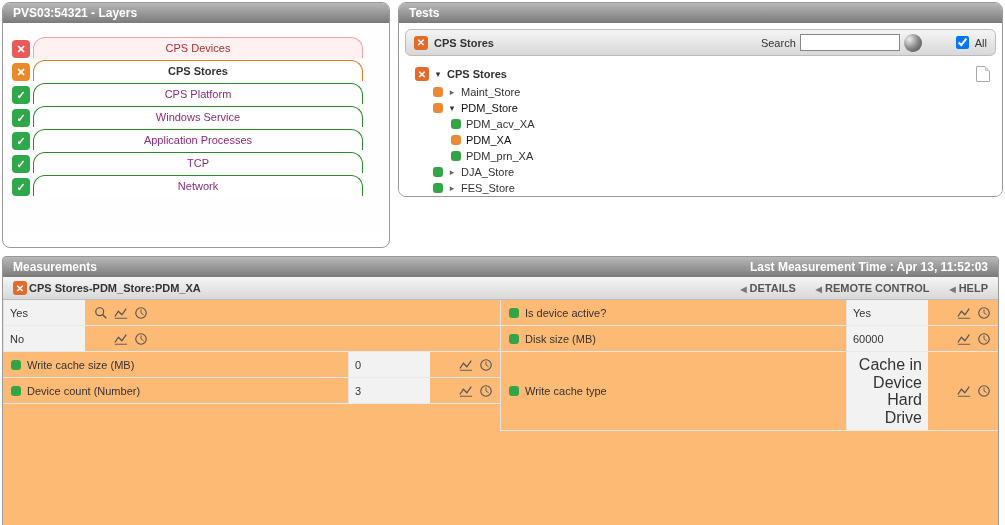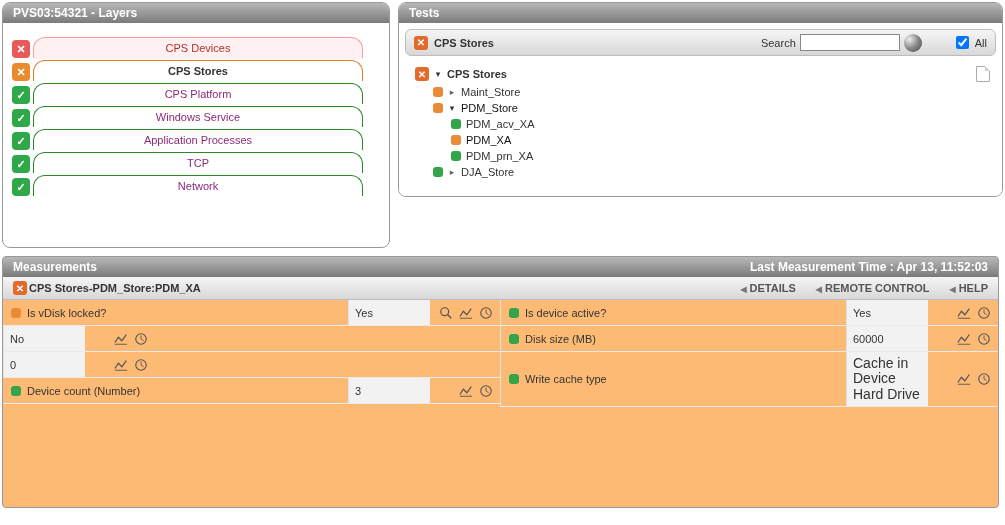--- a/index.html
+++ b/index.html
@@ -220,20 +220,25 @@
           <span>PDM_XA</span>
         </div>
         <div class="tree-row tree-indent-2">
           <span class="sq sq-green"></span>
           <span>PDM_prn_XA</span>
         </div>
         <div class="tree-row tree-indent-1">
           <span class="sq sq-green"></span>
           <span class="arrow arrow-right"></span>
           <span>DJA_Store</span>
+        </div>
+        <div class="tree-row tree-indent-1">
+          <span class="sq sq-green"></span>
+          <span class="arrow arrow-right"></span>
+          <span>FES_Store</span>
         </div>
       </div>
     </div>
   </div>
 </div>
 
 <div class="panel-bottom">
   <div class="panel-header">
     <span>Measurements</span>
     <span>Last Measurement Time : Apr 13, 11:52:03</span>
@@ -252,24 +257,20 @@
         </span>
       <span class="lnk">
           <span class="chev"></span>
           <span>HELP</span>
         </span>
     </div>
   </div>
   <div class="meas-grid">
     <div class="meas-col">
       <div class="meas-row">
-        <div class="meas-label">
-            <span class="sq sq-orange"></span>
-            <span>Is vDisk locked?</span>
-          </div>
         <div class="meas-val">Yes</div>
         <div class="meas-icons">
           <span class="ico">
               <svg viewBox="0 0 16 16">
                 <circle cx="6.5" cy="6.5" r="4.5" fill="none" stroke="#555" stroke-width="1.4"></circle>
                 <line x1="10" y1="10" x2="14" y2="14" stroke="#555" stroke-width="1.6"></line>
               </svg>
             </span>
           <span class="ico">
               <svg viewBox="0 0 16 16">
@@ -298,20 +299,24 @@
           <span class="ico">
               <svg viewBox="0 0 16 16">
                 <circle cx="8" cy="8" r="6" fill="none" stroke="#555" stroke-width="1.3"></circle>
                 <line x1="8" y1="8" x2="8" y2="4" stroke="#555"></line>
                 <line x1="8" y1="8" x2="11" y2="10" stroke="#555"></line>
               </svg>
             </span>
         </div>
       </div>
       <div class="meas-row">
+        <div class="meas-label">
+            <span class="sq sq-green"></span>
+            <span>Write cache size (MB)</span>
+          </div>
         <div class="meas-val">0</div>
         <div class="meas-icons">
           <span class="ico">
               <svg viewBox="0 0 16 16">
                 <polyline points="1,12 5,6 9,10 14,3" fill="none" stroke="#555" stroke-width="1.4"></polyline>
                 <line x1="1" y1="14" x2="15" y2="14" stroke="#555"></line>
               </svg>
             </span>
           <span class="ico">
               <svg viewBox="0 0 16 16">
@@ -388,21 +393,21 @@
                 <line x1="8" y1="8" x2="11" y2="10" stroke="#555"></line>
               </svg>
             </span>
         </div>
       </div>
       <div class="meas-row">
         <div class="meas-label">
             <span class="sq sq-green"></span>
             <span>Write cache type</span>
           </div>
-        <div class="meas-val" style="font-size:14px;line-height:1.1;">Cache in Device Hard Drive</div>
+        <div class="meas-val" style="font-size:16px;line-height:1.1;text-align:right;">Cache in Device Hard Drive</div>
         <div class="meas-icons">
           <span class="ico">
               <svg viewBox="0 0 16 16">
                 <polyline points="1,12 5,6 9,10 14,3" fill="none" stroke="#555" stroke-width="1.4"></polyline>
                 <line x1="1" y1="14" x2="15" y2="14" stroke="#555"></line>
               </svg>
             </span>
           <span class="ico">
               <svg viewBox="0 0 16 16">
                 <circle cx="8" cy="8" r="6" fill="none" stroke="#555" stroke-width="1.3"></circle>

